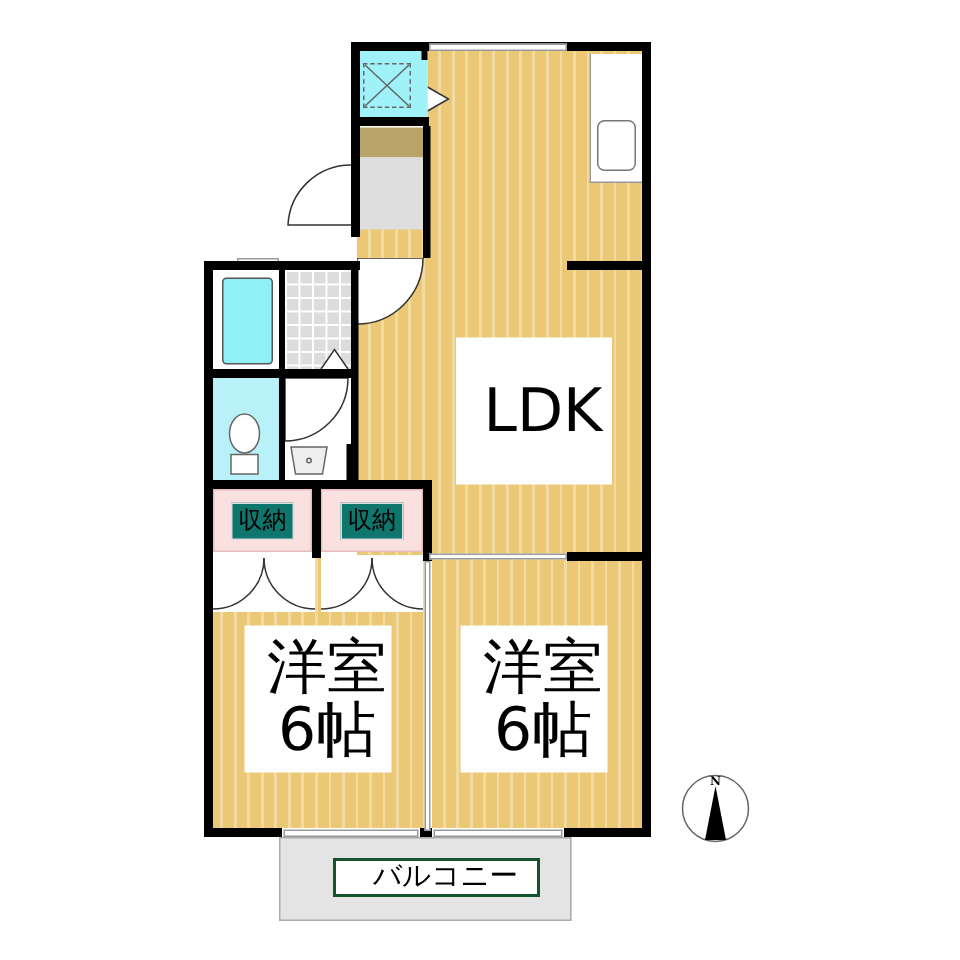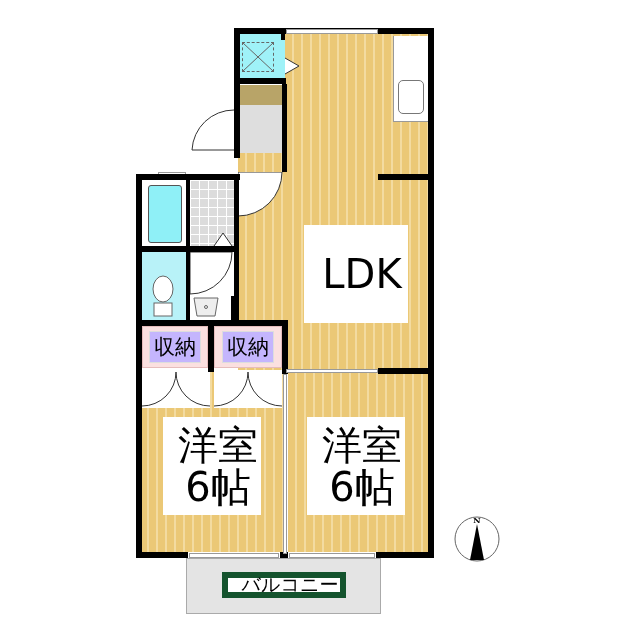--- a/index.html
+++ b/index.html
@@ -4,21 +4,21 @@
 <style>
   html,body{margin:0;padding:0;background:#ffffff;}
   body{width:640px;height:640px;position:relative;overflow:hidden;font-family:"DejaVu Sans","Liberation Sans",sans-serif;}
   .abs{position:absolute;box-sizing:border-box;}
   .floor{background-color:#ebc876;background-image:repeating-linear-gradient(90deg,#ebc876 0px,#ebc876 7px,#f3dba0 7px,#f3dba0 9px);}
   .wall{background:#000;}
   .label-box{background:#fff;display:flex;flex-direction:column;align-items:center;justify-content:center;color:#000;line-height:1.05;padding-left:12px;}
   .label-box span{display:block;}
   .big{font-size:40px;}
   .closet-label{background:#fbe0e0;border:1px solid #e6bcbc;display:flex;align-items:center;justify-content:center;}
-  .closet-label span{background:#c4b5fd;font-size:21px;padding:1px 4px;border:1px solid #ddd;}
+  .closet-label span{background:#0f766e;font-size:16px;padding:1px 4px;border:1px solid #ddd;}
   .window{background:#fff;border:1px solid #999;}
 </style>
 </head>
 <body>
 
 <div class="abs floor" style="left:285px;top:34px;width:147px;height:336px;"></div>
 <div class="abs floor" style="left:238px;top:150px;width:50px;height:220px;"></div>
 <div class="abs floor" style="left:238px;top:150px;width:45px;height:22px;"></div>
 <div class="abs floor" style="left:140px;top:372px;width:146px;height:180px;"></div>
 <div class="abs floor" style="left:288px;top:372px;width:142px;height:180px;"></div>
@@ -126,21 +126,21 @@
 <div class="abs wall" style="left:376px;top:552px;width:58px;height:6px;"></div>
 
 <div class="abs" style="left:286px;top:369px;width:92px;height:4px;background:#fff;border:1px solid #999;"></div>
 <div class="abs" style="left:283px;top:374px;width:4px;height:180px;background:#fff;border:1px solid #999;"></div>
 
 <div class="abs window" style="left:286px;top:29px;width:92px;height:5px;"></div>
 <div class="abs window" style="left:189px;top:553px;width:90px;height:5px;"></div>
 <div class="abs window" style="left:289px;top:553px;width:86px;height:5px;"></div>
 
 <div class="abs" style="left:186px;top:558px;width:195px;height:56px;background:#e4e4e4;border:1px solid #aaa;"></div>
-<div class="abs label-box" style="left:222px;top:572px;width:124px;height:26px;border:6px solid #14532d;">
+<div class="abs label-box" style="left:222px;top:572px;width:138px;height:26px;border:2px solid #14532d;">
   <span style="font-size:19px;">バルコニー</span>
 </div>
 
 <div class="abs label-box" style="left:304px;top:225px;width:104px;height:98px;">
   <span class="big">LDK</span>
 </div>
 <div class="abs label-box" style="left:163px;top:417px;width:98px;height:98px;">
   <span class="big">洋室</span>
   <span class="big">6帖</span>
 </div>

